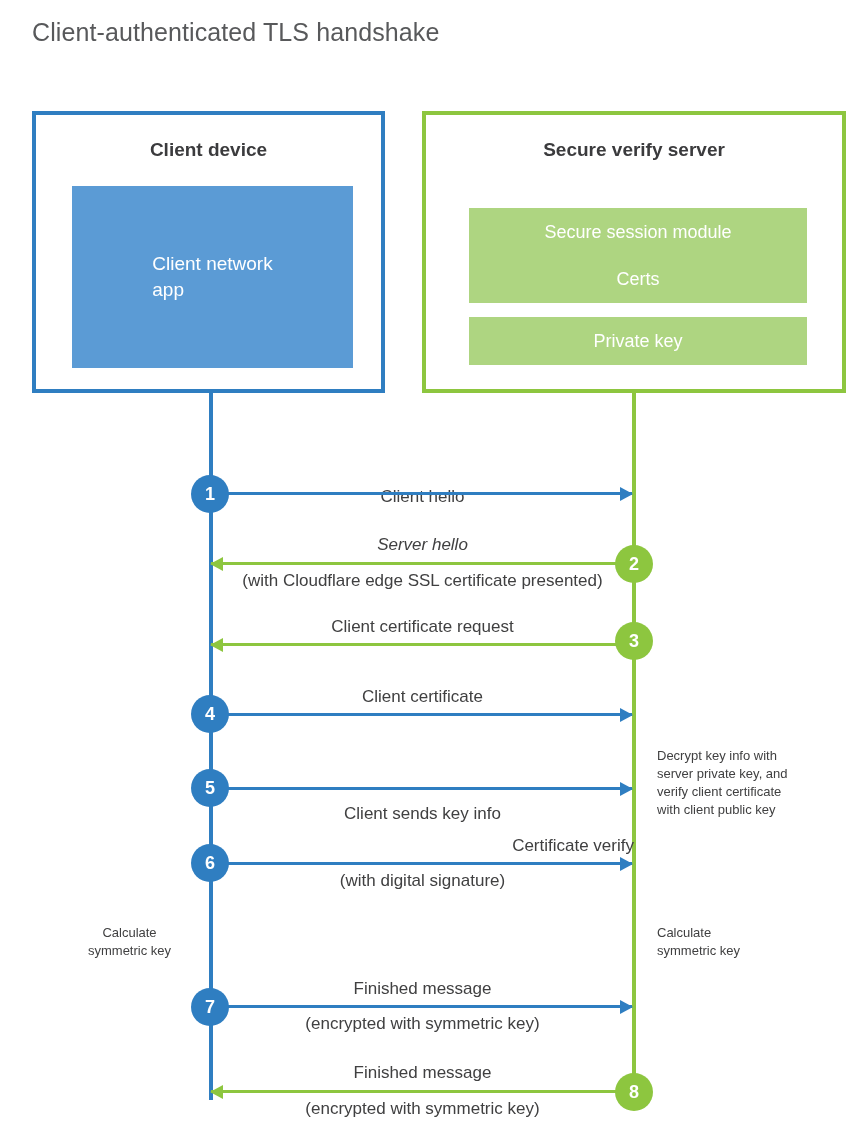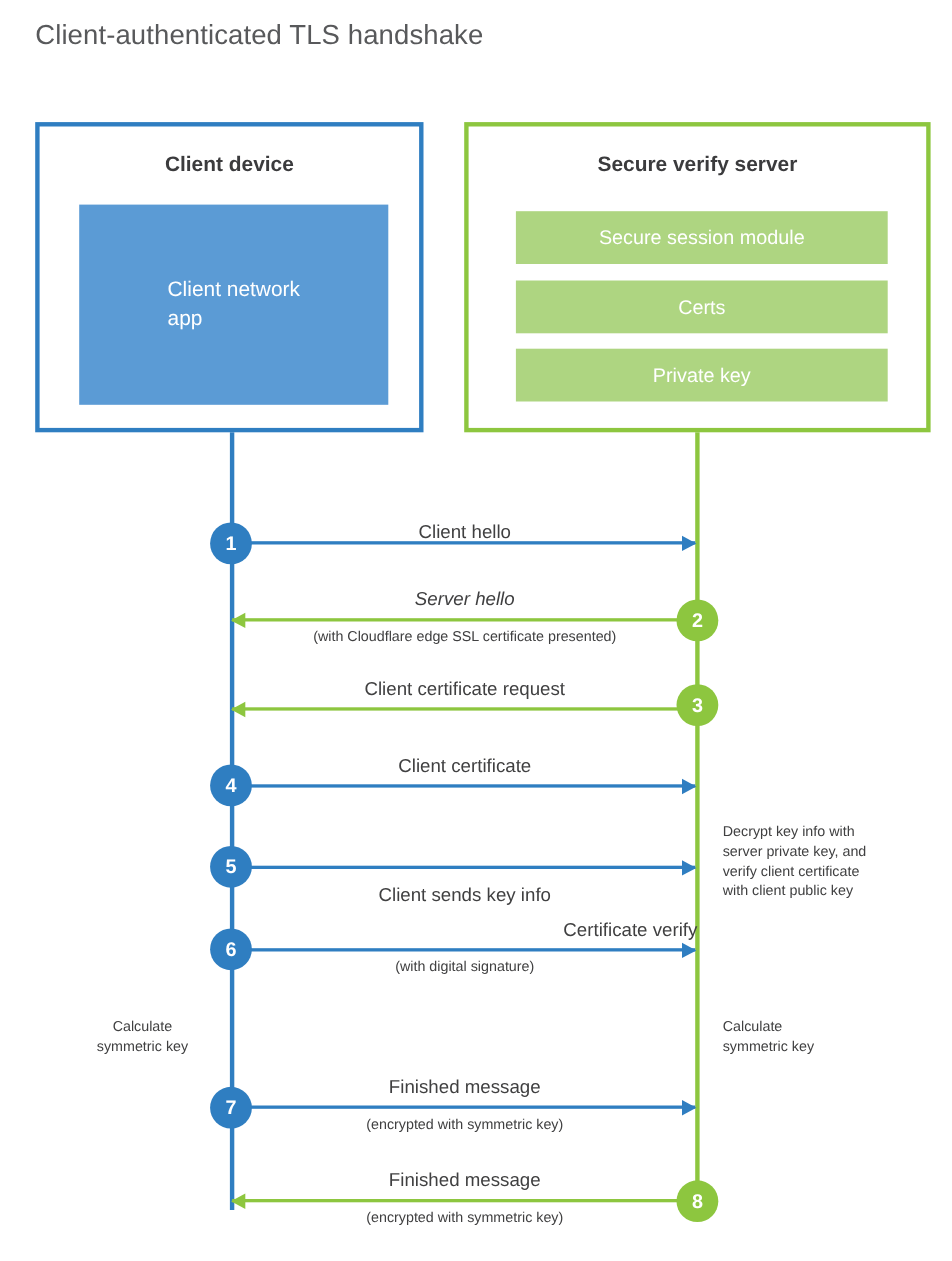--- a/index.html
+++ b/index.html
@@ -37,21 +37,21 @@
     text-align:left;color:#ffffff;font-size:19px;line-height:26px;
     white-space:pre-line;
   }
 
   .srv-bar{
     position:absolute;left:43px;width:338px;height:48px;
     background:#aed581;
     display:flex;align-items:center;justify-content:center;
     color:#ffffff;font-size:18px;
   }
-  .srv-bar.b0{top:77px;}
+  .srv-bar.b0{top:93px;}
   .srv-bar.b1{top:140px;}
   .srv-bar.b2{top:202px;}
 
   
   .lifeline{position:absolute;width:4px;}
   .lifeline.client{left:209px;top:393px;height:707px;background:#2f7ec1;}
   .lifeline.server{left:632px;top:393px;height:699px;background:#8dc63f;}
 
   
   .arrow{position:absolute;height:3px;}
@@ -70,21 +70,21 @@
   }
   .circle.blue{background:#2f7ec1;}
   .circle.green{background:#8dc63f;}
 
   
   .lbl{
     position:absolute;text-align:center;color:#404041;
     white-space:nowrap;
   }
   .lbl.main{font-size:17px;}
-  .lbl.sub{font-size:13px;}
+  .lbl.sub{font-size:17px;}
 
   .side-note{
     position:absolute;font-size:13px;line-height:18px;color:#404041;
     white-space:pre-line;
   }
   .side-note.left{text-align:center;}
   .side-note.right{text-align:left;}
 </style>
 </head>
 <body>
@@ -102,21 +102,21 @@
   <div class="box box-server">
     <div class="box-title">Secure verify server</div>
     <div class="srv-bar b0">Secure session module</div>
     <div class="srv-bar b1">Certs</div>
     <div class="srv-bar b2">Private key</div>
   </div>
 
   <div class="lifeline client"></div>
   <div class="lifeline server"></div>
 
-  <div class="lbl main" style="left:211px;top:474px;width:423px;">Client hello</div>
+  <div class="lbl main" style="left:211px;top:487px;width:423px;">Client hello</div>
   <div class="arrow blue to-right" style="left:211px;top:492px;width:421px;">
       <span class="head"></span>
     </div>
   <div class="circle blue" style="left:191px;top:475px;">1</div>
 
   <div class="lbl main" style="left:211px;top:535px;width:423px;font-style:italic;">Server hello</div>
   <div class="arrow green to-left" style="left:211px;top:562px;width:421px;">
       <span class="head"></span>
     </div>
   <div class="lbl sub" style="left:211px;top:571px;width:423px;">(with Cloudflare edge SSL certificate presented)</div>

